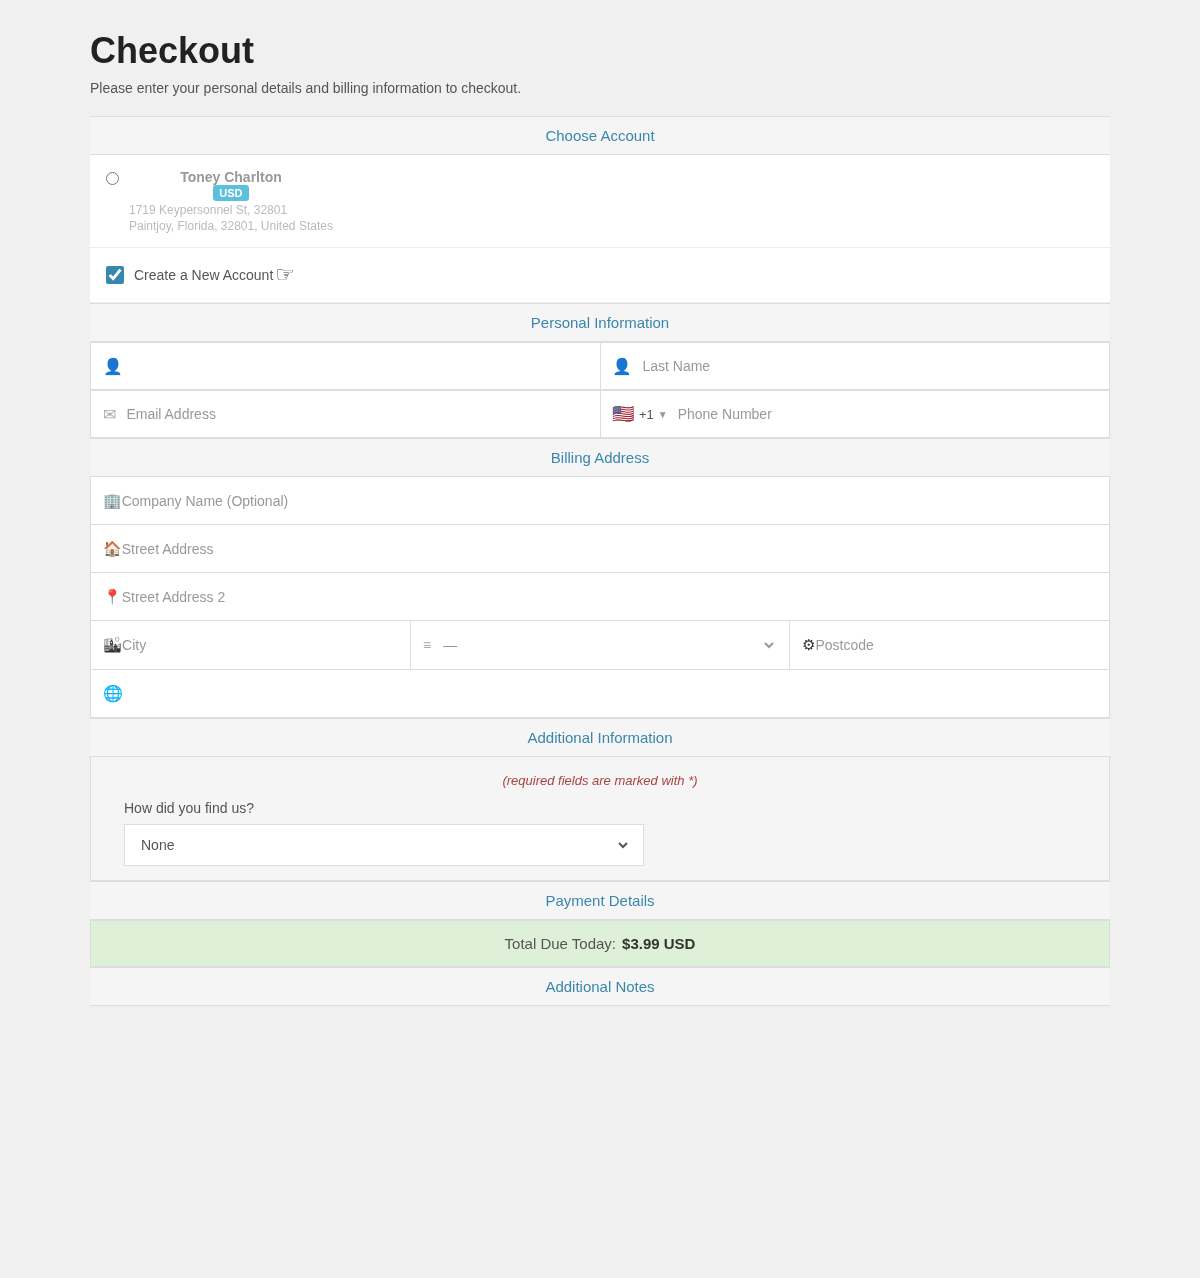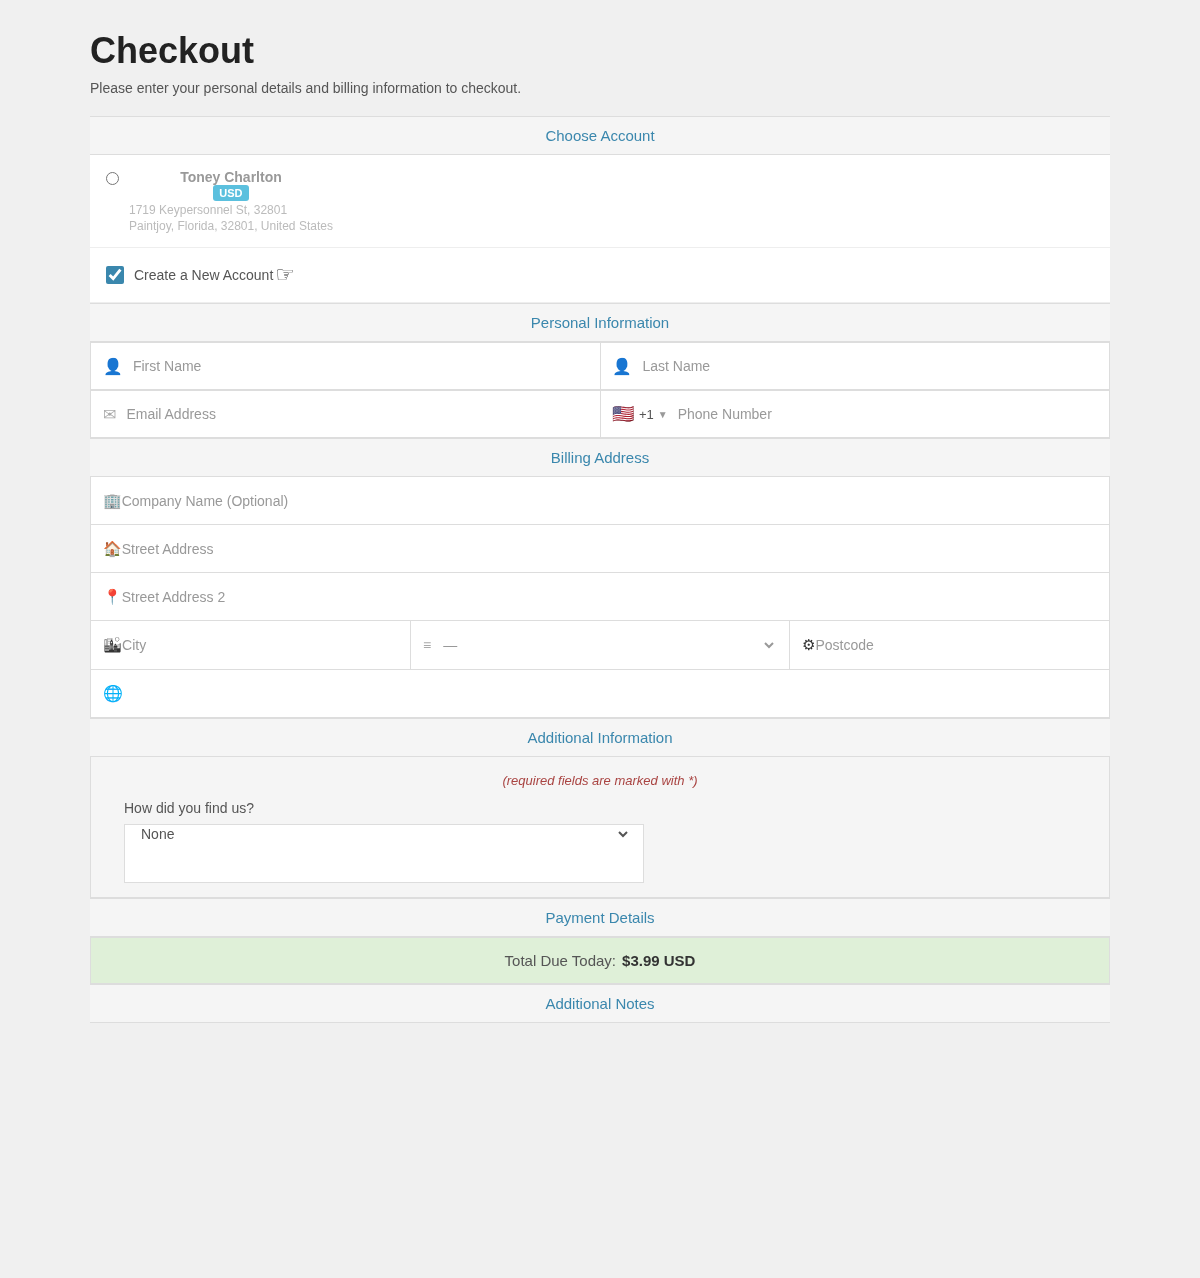--- a/index.html
+++ b/index.html
@@ -277,24 +277,24 @@
       text-align: center;
       margin-top: 2px;
     }
     .how-find-label {
       font-size: 14px;
       color: #555;
       margin: 12px 0 8px 0;
     }
     .how-find-select {
       display: flex;
-      align-items: flex-start;
-      border: 1px solid #ddd;
-      background: #fff;
-      height: 59px;
+      align-items: center;
+      border: 1px solid #ddd;
+      background: #fff;
+      height: 42px;
       padding: 0 12px;
       max-width: 520px;
     }
     .how-find-select select {
       border: none;
       outline: none;
       flex: 1;
       font-size: 14px;
       color: #555;
       background: transparent;
@@ -353,21 +353,20 @@
     <input type="checkbox" checked="" style="">
     <span class="create-account-label">Create a New Account</span>
     <span class="cursor-hand">☞</span>
   </div>
 
   <div class="section-header">Personal Information</div>
 
   <div class="form-row">
     <div class="form-field">
       <span class="field-icon">👤</span>
-      <input type="text" placeholder="First Name" style="">
     </div>
     <div class="form-field">
       <span class="field-icon">👤</span>
       <input type="text" placeholder="Last Name" style="">
     </div>
   </div>
 
   <div class="form-row">
     <div class="form-field">
       <span class="field-icon">✉</span>

